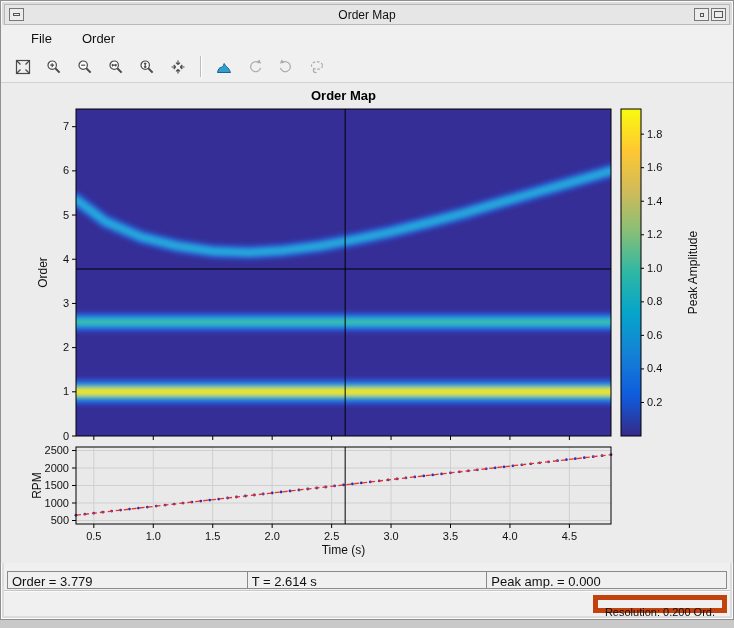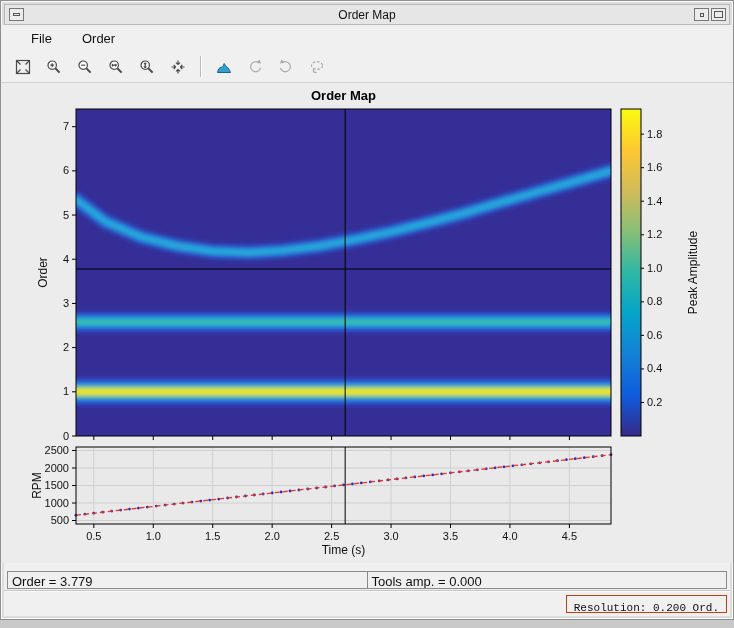--- a/index.html
+++ b/index.html
@@ -24,22 +24,22 @@
   .tool-sep{width:1px;height:21px;background:#bdbdbd;box-shadow:1px 0 0 #fff;margin:0 5px;}
   .ico{stroke:#4a4a4a;fill:none;stroke-width:1.2px;}
   .figure{position:relative;height:480px;background:#ececec;}
   .figure svg{display:block;}
   #figure-svg text{font-family:"Liberation Sans","DejaVu Sans",sans-serif;}
   .status-row{display:flex;margin:8px 6px 0 6px;}
   .status-cell{flex:1;height:18px;border:1px solid #8a8a8a;margin-left:-1px;background:#f0f0f0;
                font-size:13px;color:#111;padding:2px 4px 0 4px;box-sizing:border-box;white-space:nowrap;overflow:hidden;}
   .status-cell:first-child{margin-left:0;}
   .bottom-divider{position:absolute;left:3px;right:3px;bottom:27px;border-top:1px solid #c6c6c6;border-bottom:1px solid #fafafa;}
-  .res-box{position:absolute;right:6px;bottom:6px;height:18px;border:1px solid #c2410c;background:#f0f0f0;
-           font-size:11px;color:#111;padding:6px 7px 0 7px;box-sizing:border-box;white-space:nowrap;font-family:Liberation Mono, monospace;}
+  .res-box{position:absolute;right:6px;bottom:6px;height:18px;border:5px solid #c2410c;background:#f0f0f0;
+           font-size:11px;color:#111;padding:6px 7px 0 7px;box-sizing:border-box;white-space:nowrap;}
 </style>
 </head>
 <body>
 
 <div class="window">
 
   <div class="titlebar">
     <div class="tb-btn tb-left">
       <span class="glyph-bar"></span>
     </div>
@@ -317,19 +317,20 @@
         <text x="68" y="388.5" text-anchor="end" font-size="11" fill="#111">2000</text>
         <line x1="71" x2="75" y1="367.5" y2="367.5" stroke="#000"></line>
         <text x="68" y="371" text-anchor="end" font-size="11" fill="#111">2500</text>
         <text x="40" y="402.5" text-anchor="middle" font-size="12" fill="#111" transform="rotate(-90 40 402.5)">RPM</text>
         <text x="342.5" y="471" text-anchor="middle" font-size="12" fill="#111">Time (s)</text>
       </svg>
   </div>
 
   <div class="status-row">
     <div class="status-cell">Order = 3.779</div>
-    <div class="status-cell">Tools amp. = 0.000</div>
+    <div class="status-cell">T = 2.614 s</div>
+    <div class="status-cell">Peak amp. = 0.000</div>
   </div>
 
   <div class="bottom-divider"></div>
   <div class="res-box">Resolution: 0.200 Ord.</div>
 
 </div>
 
 </body></html>

